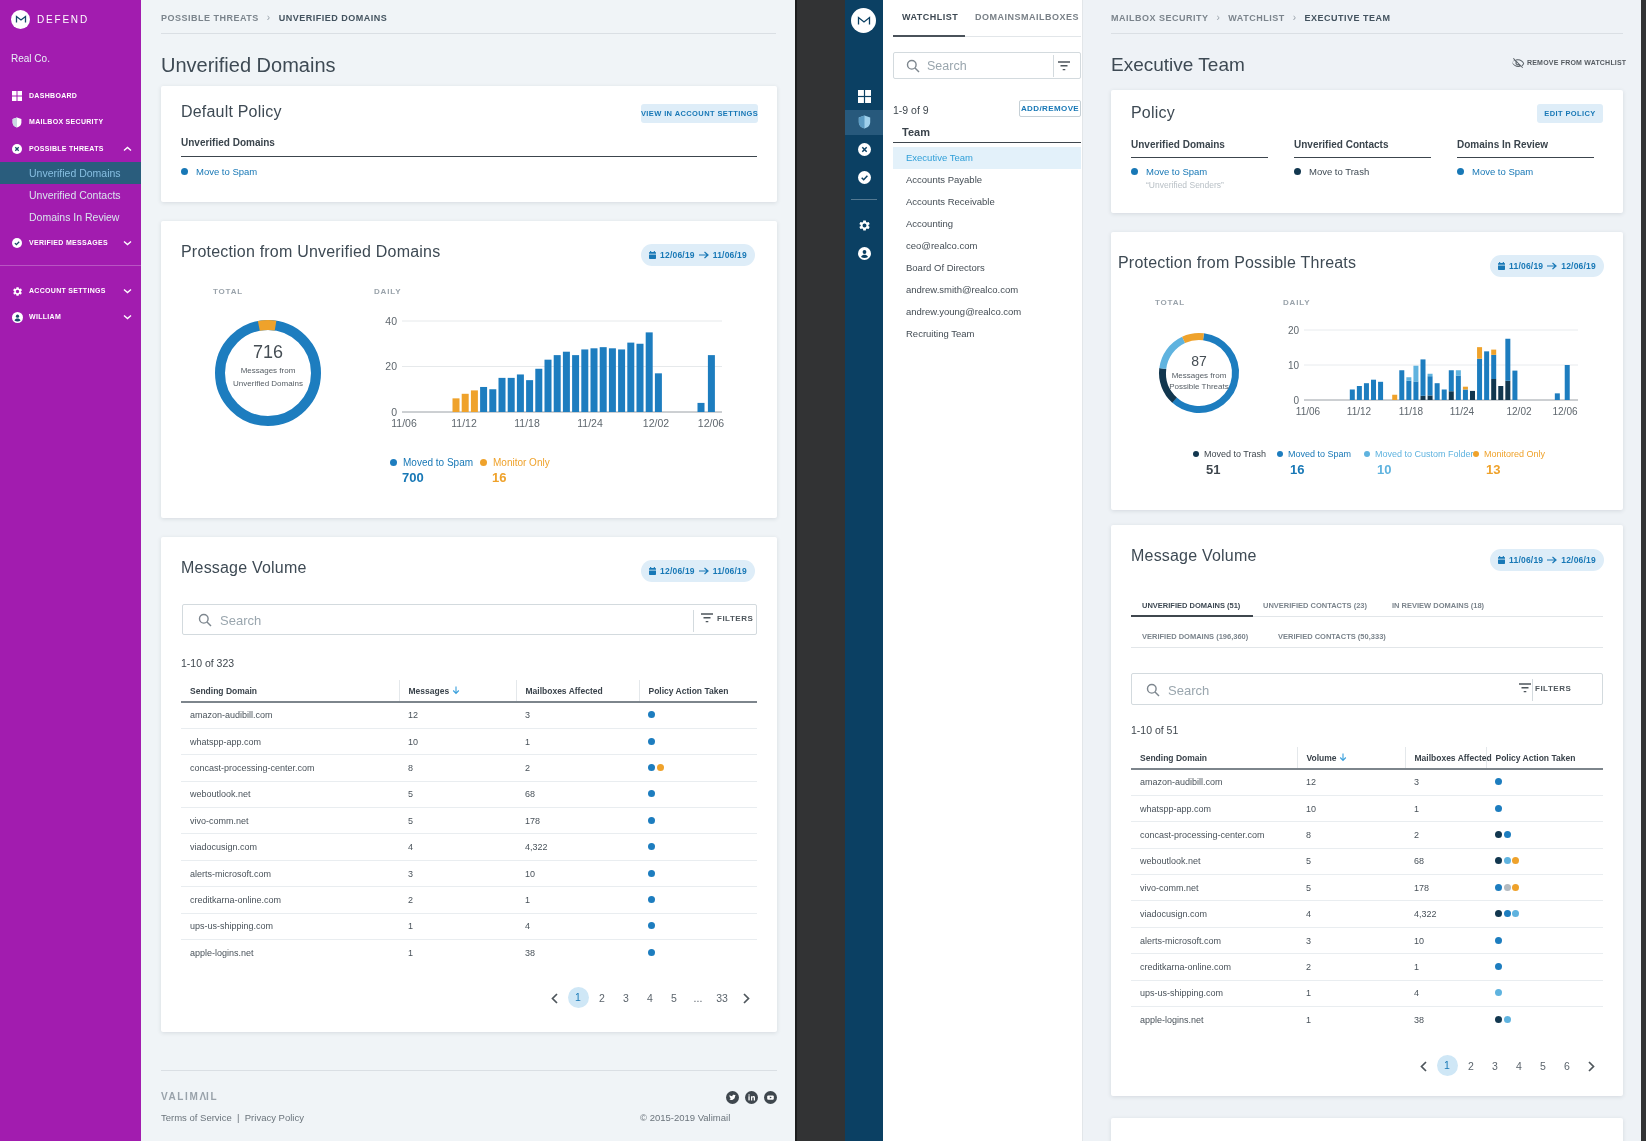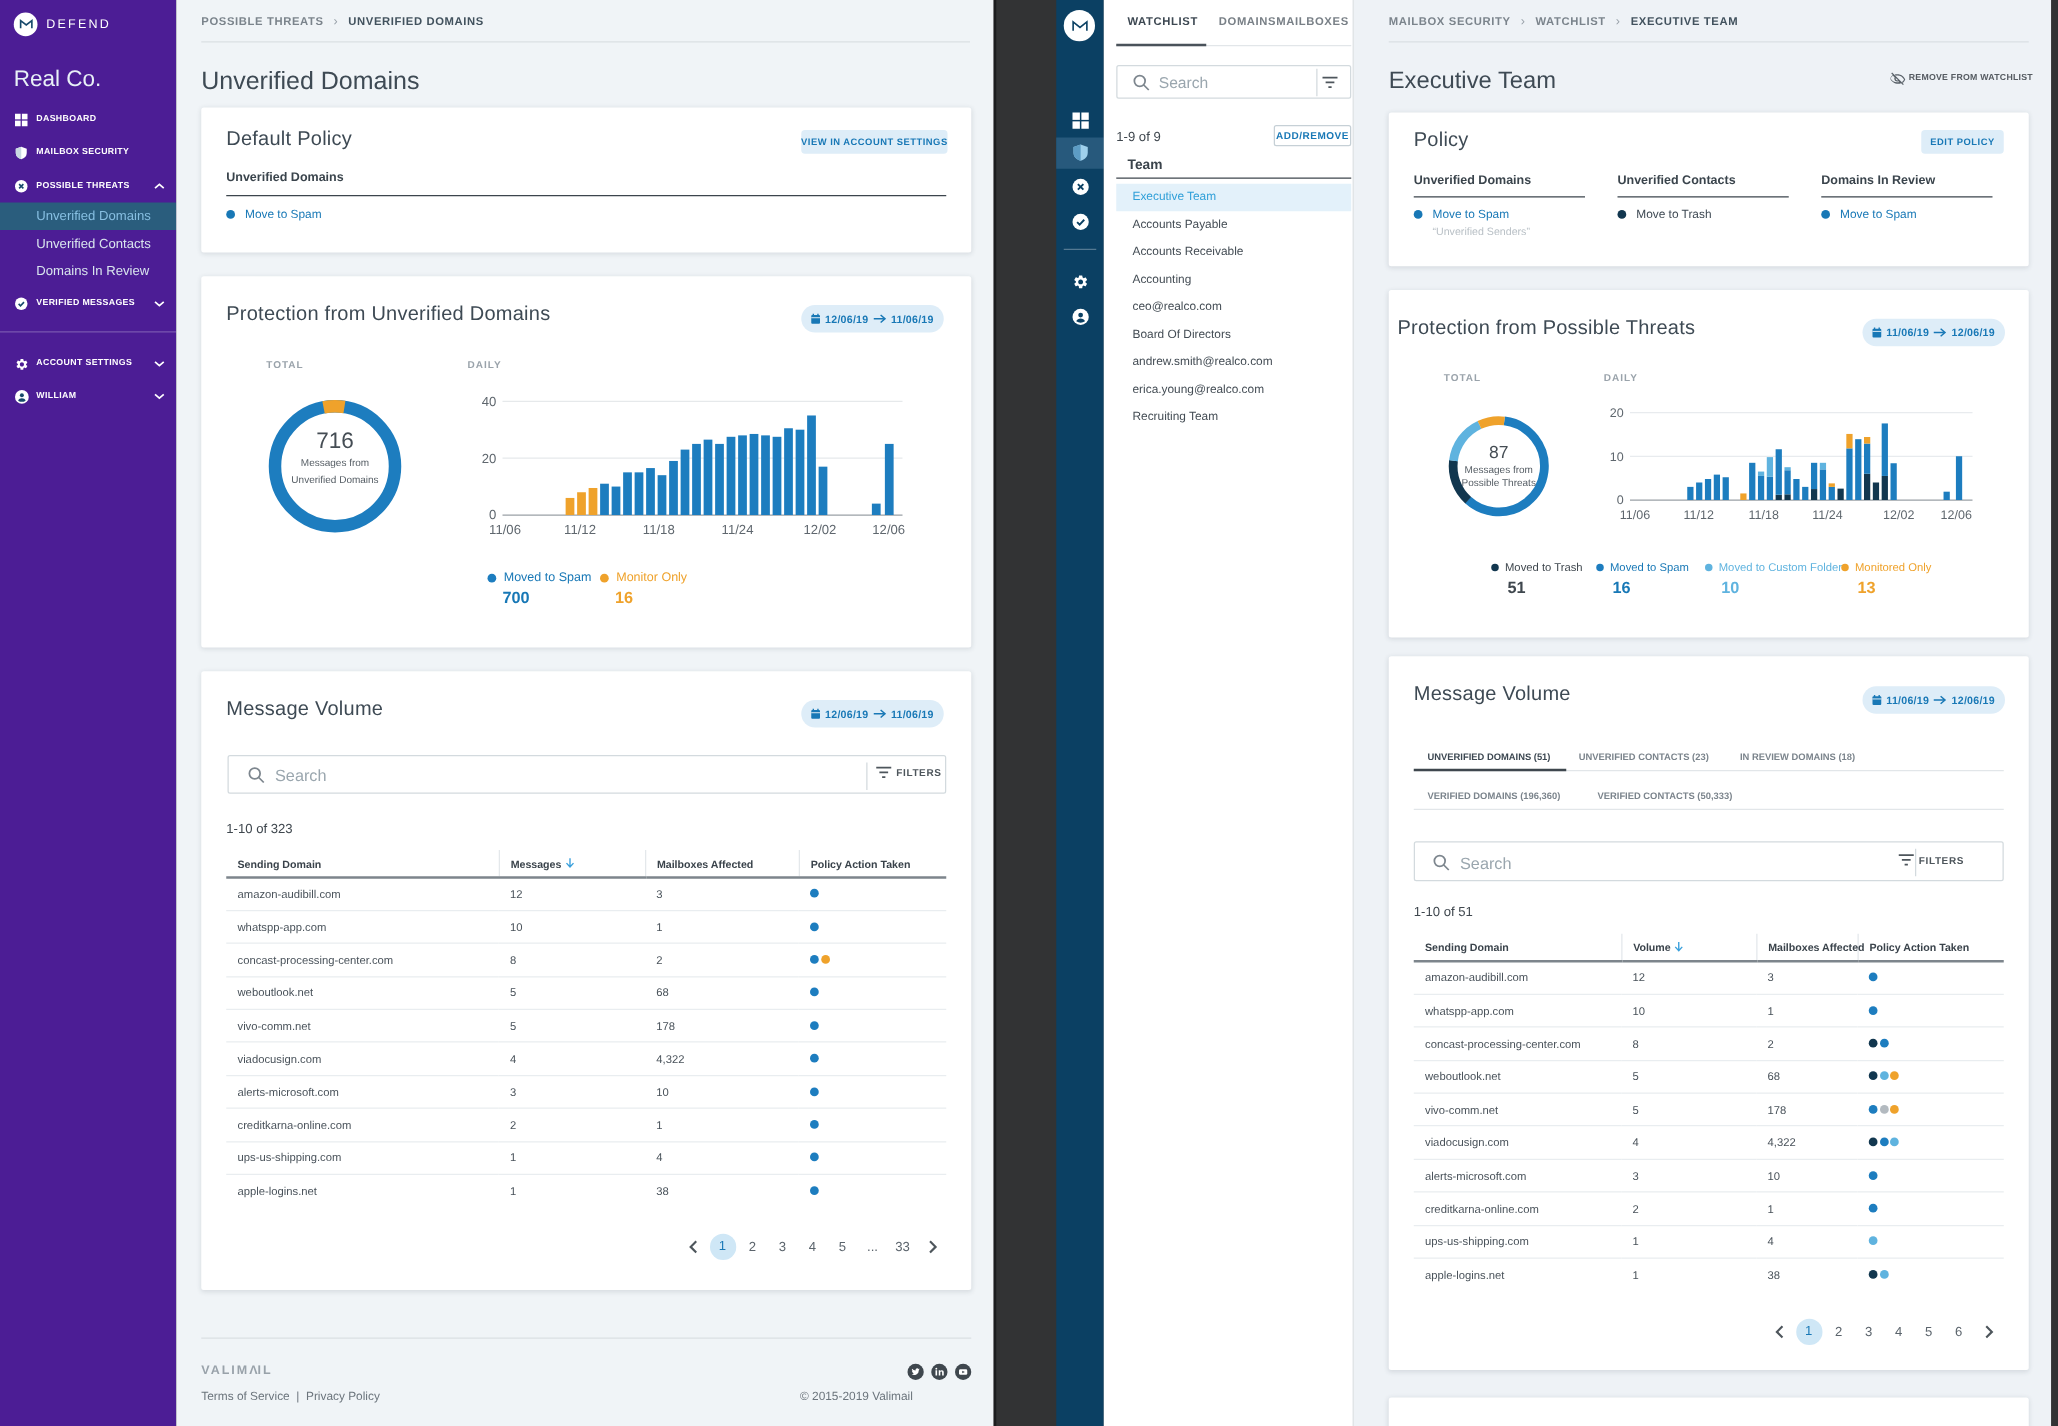--- a/index.html
+++ b/index.html
@@ -1,20 +1,20 @@
 <!DOCTYPE html>
 <html><head><meta charset="utf-8"><style>
 *{margin:0;padding:0;box-sizing:border-box}
 html,body{width:1646px;height:1141px;overflow:hidden}
 body{font-family:"Liberation Sans",sans-serif;background:#323334;position:relative}
 .abs{position:absolute}
 .stage{position:absolute;left:0;top:0;width:1646px;height:1141px}
 svg{display:block;overflow:visible}
 
-.lsb{position:absolute;left:0;top:0;width:141px;height:1141px;background:#4c1d95;color:#fff}
+.lsb{position:absolute;left:0;top:0;width:141px;height:1141px;background:#a21caf;color:#fff}
 .lcontent{position:absolute;left:141px;top:0;width:654px;height:1141px;background:#f0f4f7}
 .gapband{position:absolute;left:795px;top:0;width:50px;height:1141px;background:#323334;border-left:2px solid #1c1d1e}
 .rail{position:absolute;left:845px;top:0;width:38px;height:1141px;background:#0b4063}
 .wl{position:absolute;left:883px;top:0;width:200px;height:1141px;background:#fff;border-right:1px solid #e2e6e9}
 .rcontent{position:absolute;left:1083px;top:0;width:558px;height:1141px;background:#eef2f6}
 .rgap{position:absolute;left:1641px;top:0;width:5px;height:1141px;background:#323334}
 
 .navitem{position:absolute;left:0;width:141px;height:24px;font-size:7px;font-weight:bold;letter-spacing:.3px;color:#fff;line-height:24px;white-space:nowrap}
 .navitem .lbl{position:absolute;left:29px;top:0}
 .navicon{position:absolute;left:12px;top:7px}
@@ -54,21 +54,21 @@
 .legval{position:absolute;font-size:13px;font-weight:bold}
 .tab2{position:absolute;font-size:7.5px;font-weight:bold;letter-spacing:0;color:#7b848c;white-space:nowrap}
 </style></head><body>
 <div class="stage">
 <div class="lsb">
 <div class="abs" style="left:11px;top:10px;width:19px;height:19px;border-radius:50%;background:#fff"></div>
 <svg style="position:absolute;left:16px;top:15px" width="10" height="8" viewBox="0 0 10 8">
         <path d="M0.5 7.5V1.5L5 5L9.5 1.5V7.5" stroke="#17496b" stroke-width="1.3" fill="none"></path>
       </svg>
 <div class="abs" style="left:37px;top:14px;font-size:10px;letter-spacing:1.8px;color:#fff">DEFEND</div>
-<div class="abs" style="left:11px;top:53px;font-size:18px;color:#e8f1f7">Real Co.</div>
+<div class="abs" style="left:11px;top:53px;font-size:10px;color:#e8f1f7">Real Co.</div>
 <div class="navitem" style="top:84px">
         <span class="navicon">
           <svg style="" width="10" height="10" viewBox="0 0 10 10">
             <rect x="0" y="0" width="4.5" height="4.5" fill="#fff"></rect>
             <rect x="5.5" y="0" width="4.5" height="4.5" fill="#fff"></rect>
             <rect x="0" y="5.5" width="4.5" height="4.5" fill="#fff"></rect>
             <rect x="5.5" y="5.5" width="4.5" height="4.5" fill="#fff"></rect>
           </svg>
         </span>
         <span class="lbl">DASHBOARD</span>
@@ -436,21 +436,21 @@
 <div class="abs" style="left:136px;top:100px;width:62px;height:17px;border:1px solid #c6d0d6;border-radius:2px;color:#1878b6;font-size:8px;font-weight:bold;letter-spacing:.4px;text-align:center;line-height:16px">ADD/REMOVE</div>
 <div class="abs" style="left:19px;top:126px;font-size:11px;font-weight:bold;color:#3a434b">Team</div>
 <div class="abs" style="left:10px;top:142px;width:188px;border-top:1.5px solid #3f474e"></div>
 <div class="wrow" style="top:147px;background:#e3f1fa;color:#2f9fd8;width:188px;left:10px;padding-left:13px">Executive Team</div>
 <div class="wrow" style="top:169px">Accounts Payable</div>
 <div class="wrow" style="top:191px">Accounts Receivable</div>
 <div class="wrow" style="top:213px">Accounting</div>
 <div class="wrow" style="top:235px">ceo@realco.com</div>
 <div class="wrow" style="top:257px">Board Of Directors</div>
 <div class="wrow" style="top:279px">andrew.smith@realco.com</div>
-<div class="wrow" style="top:301px">erica.young@realco.com</div>
+<div class="wrow" style="top:301px">andrew.young@realco.com</div>
 <div class="wrow" style="top:323px">Recruiting Team</div>
 </div>
 <div class="rcontent">
 <div class="bc" style="left:28px">MAILBOX SECURITY<span class="sep">›</span>WATCHLIST<span class="sep">›</span><b>EXECUTIVE TEAM</b></div>
 <div class="hline" style="left:28px;top:33px;width:512px"></div>
 <div class="title" style="left:28px;top:54px;font-size:19px">Executive Team</div>
 <div class="abs" style="left:429px;top:58px">
         <svg width="13" height="11" viewBox="0 0 24 20">
           <path fill="#5a6269" d="M12 4.5c4.6 0 8.6 2.6 10.5 6.5-.8 1.6-1.9 3-3.3 4.1l1.4 1.4C22.4 15 23.7 13.1 24.5 11 22.6 5.9 17.7 2.5 12 2.5c-1.5 0-3 .2-4.4.7l1.7 1.7c.9-.25 1.8-.4 2.7-.4ZM2 1.3 4.6 4C2.7 5.3 1.2 7.2.4 9.5c1.9 5.1 6.8 8.5 12.5 8.5 1.7 0 3.4-.3 4.9-.9l3 3 1.4-1.4L3.4 0 2 1.3Zm7.6 7.6 3.5 3.5c-.3.1-.7.2-1.1.2-1.7 0-3-1.3-3-3 0-.3.2-.5.6-.7Zm-3.9-3 1.8 1.8c-.4.6-.6 1.3-.6 2 0 2.5 2 4.5 4.5 4.5.7 0 1.4-.2 2-.5l1.3 1.3c-1 .4-2.2.6-3.3.6-4.6 0-8.6-2.6-10.5-6.5.8-1.7 2-3.1 3.5-4.2Z" transform="scale(0.92)"></path>
         </svg>

